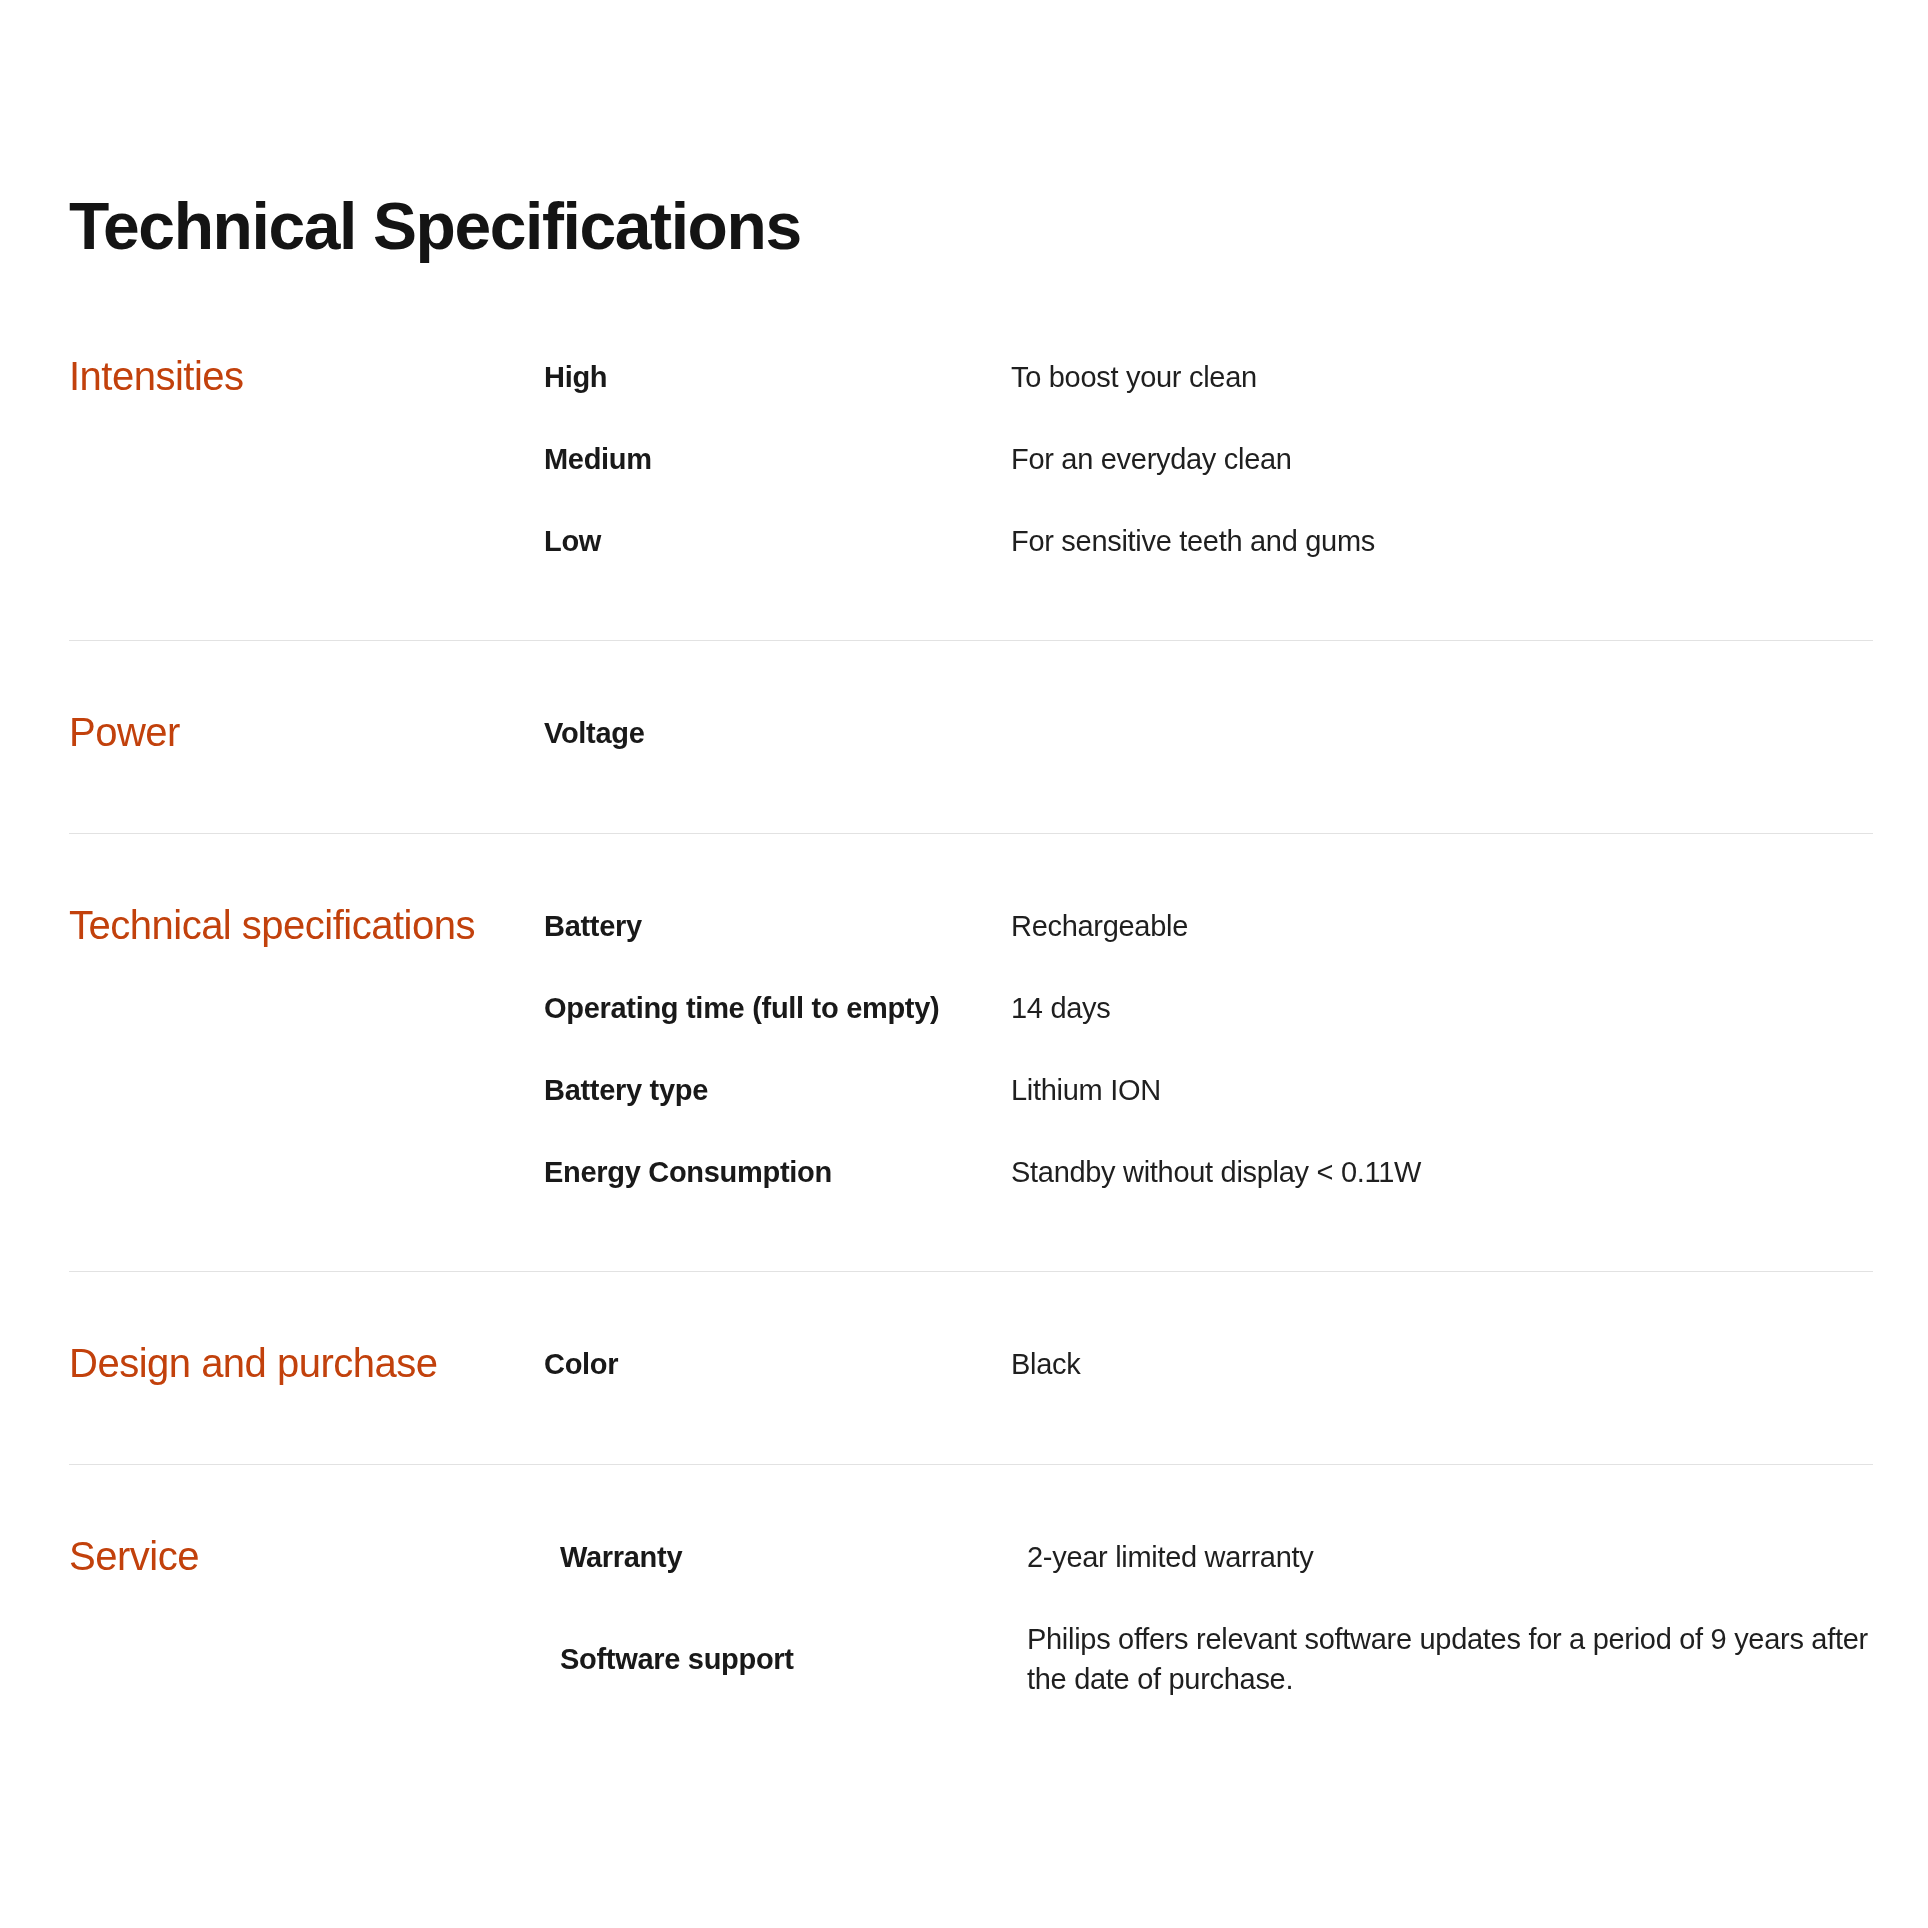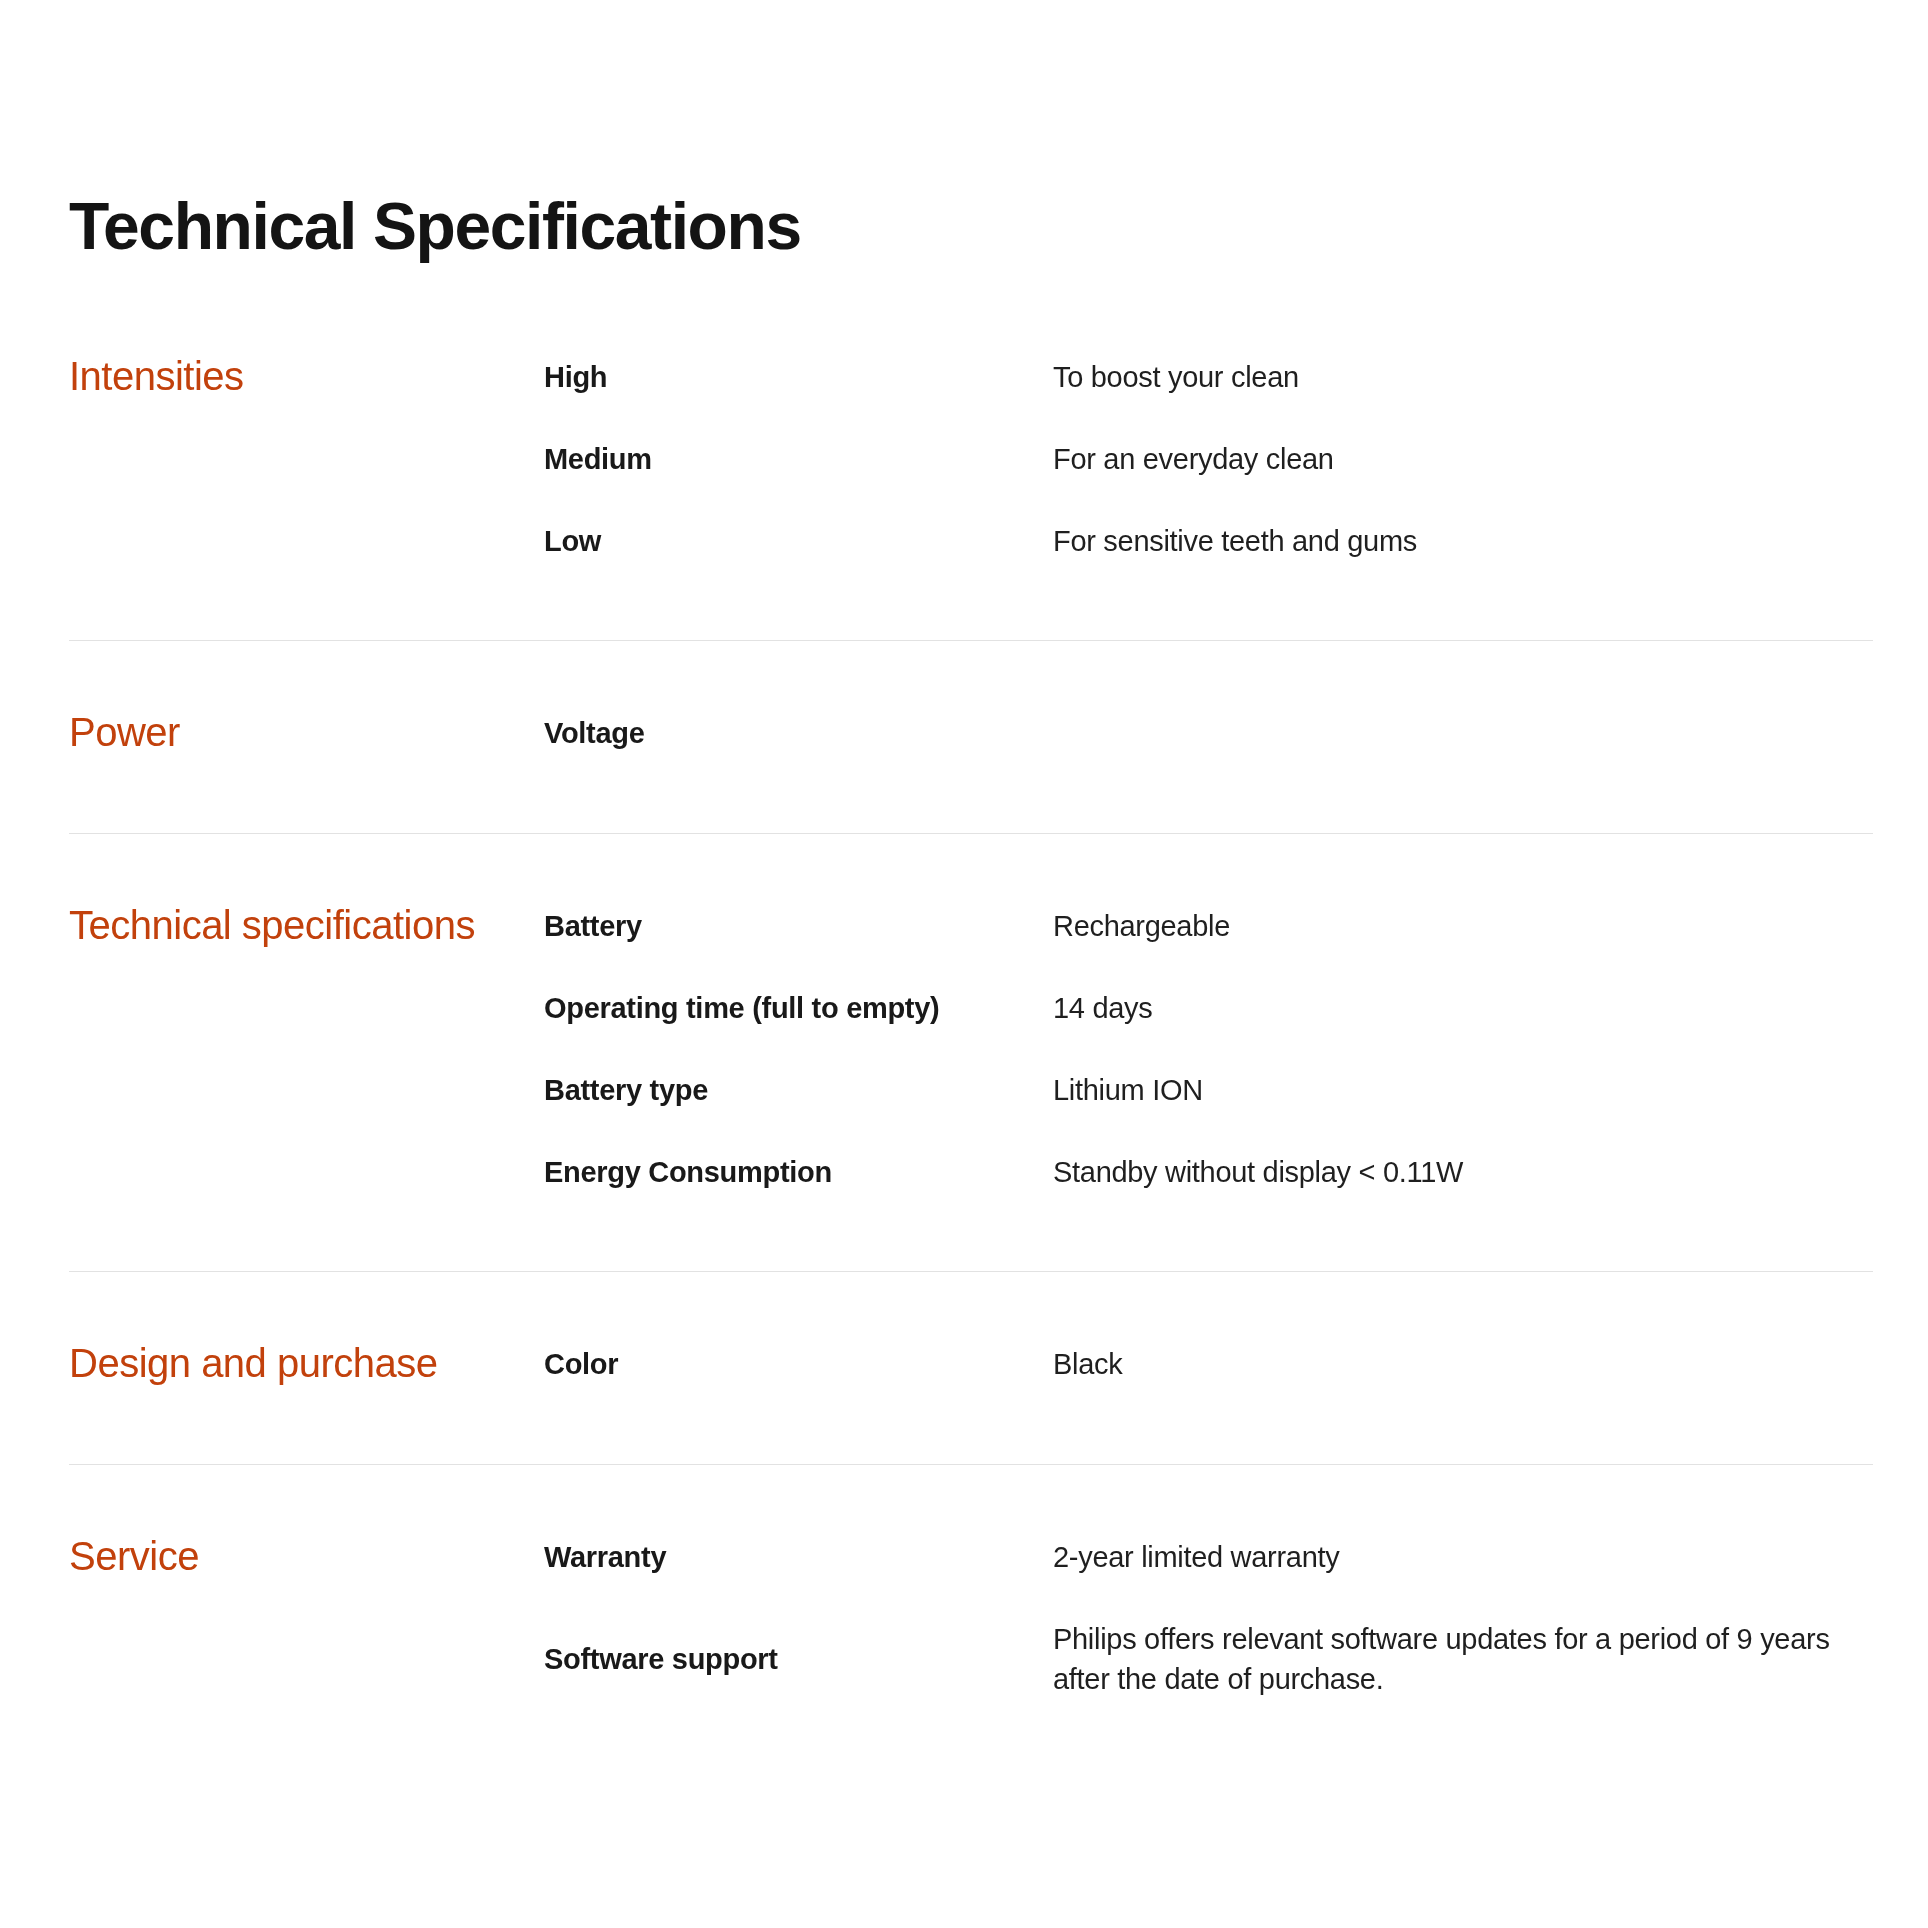--- a/index.html
+++ b/index.html
@@ -30,20 +30,21 @@
     display: flex;
     align-items: flex-start;
     padding: 70px 0 79px 0;
     border-bottom: 1.9px solid var(--divider-color, #e2e2e2);
   }
   .spec-section:first-of-type {
     padding-top: 78px;
   }
   .spec-section:last-of-type {
     border-bottom: none;
+    gap: 16px;
   }
   .section-label {
     flex: 0 0 475px;
     width: 475px;
     font-size: 40px;
     line-height: 43px;
     font-weight: 400;
     letter-spacing: -0.5px;
     color: #c2410c;
   }
@@ -72,21 +73,20 @@
     color: #191919;
   }
   .spec-value {
     flex: 1 1 auto;
     max-width: 880px;
     font-size: 29px;
     line-height: 40px;
     font-weight: 400;
     letter-spacing: -0.3px;
     color: #1f1f1f;
-    margin-left: 42px;
   }
 </style>
 </head>
 <body>
 
 <div class="page" style="--page-bg: #ffffff; --divider-color: #e2e2e2; --text-color: #1c1c1c;">
   <h1 class="page-title">Technical Specifications</h1>
   <div id="sections">
   <section class="spec-section">
     <div class="section-label">Intensities</div>

